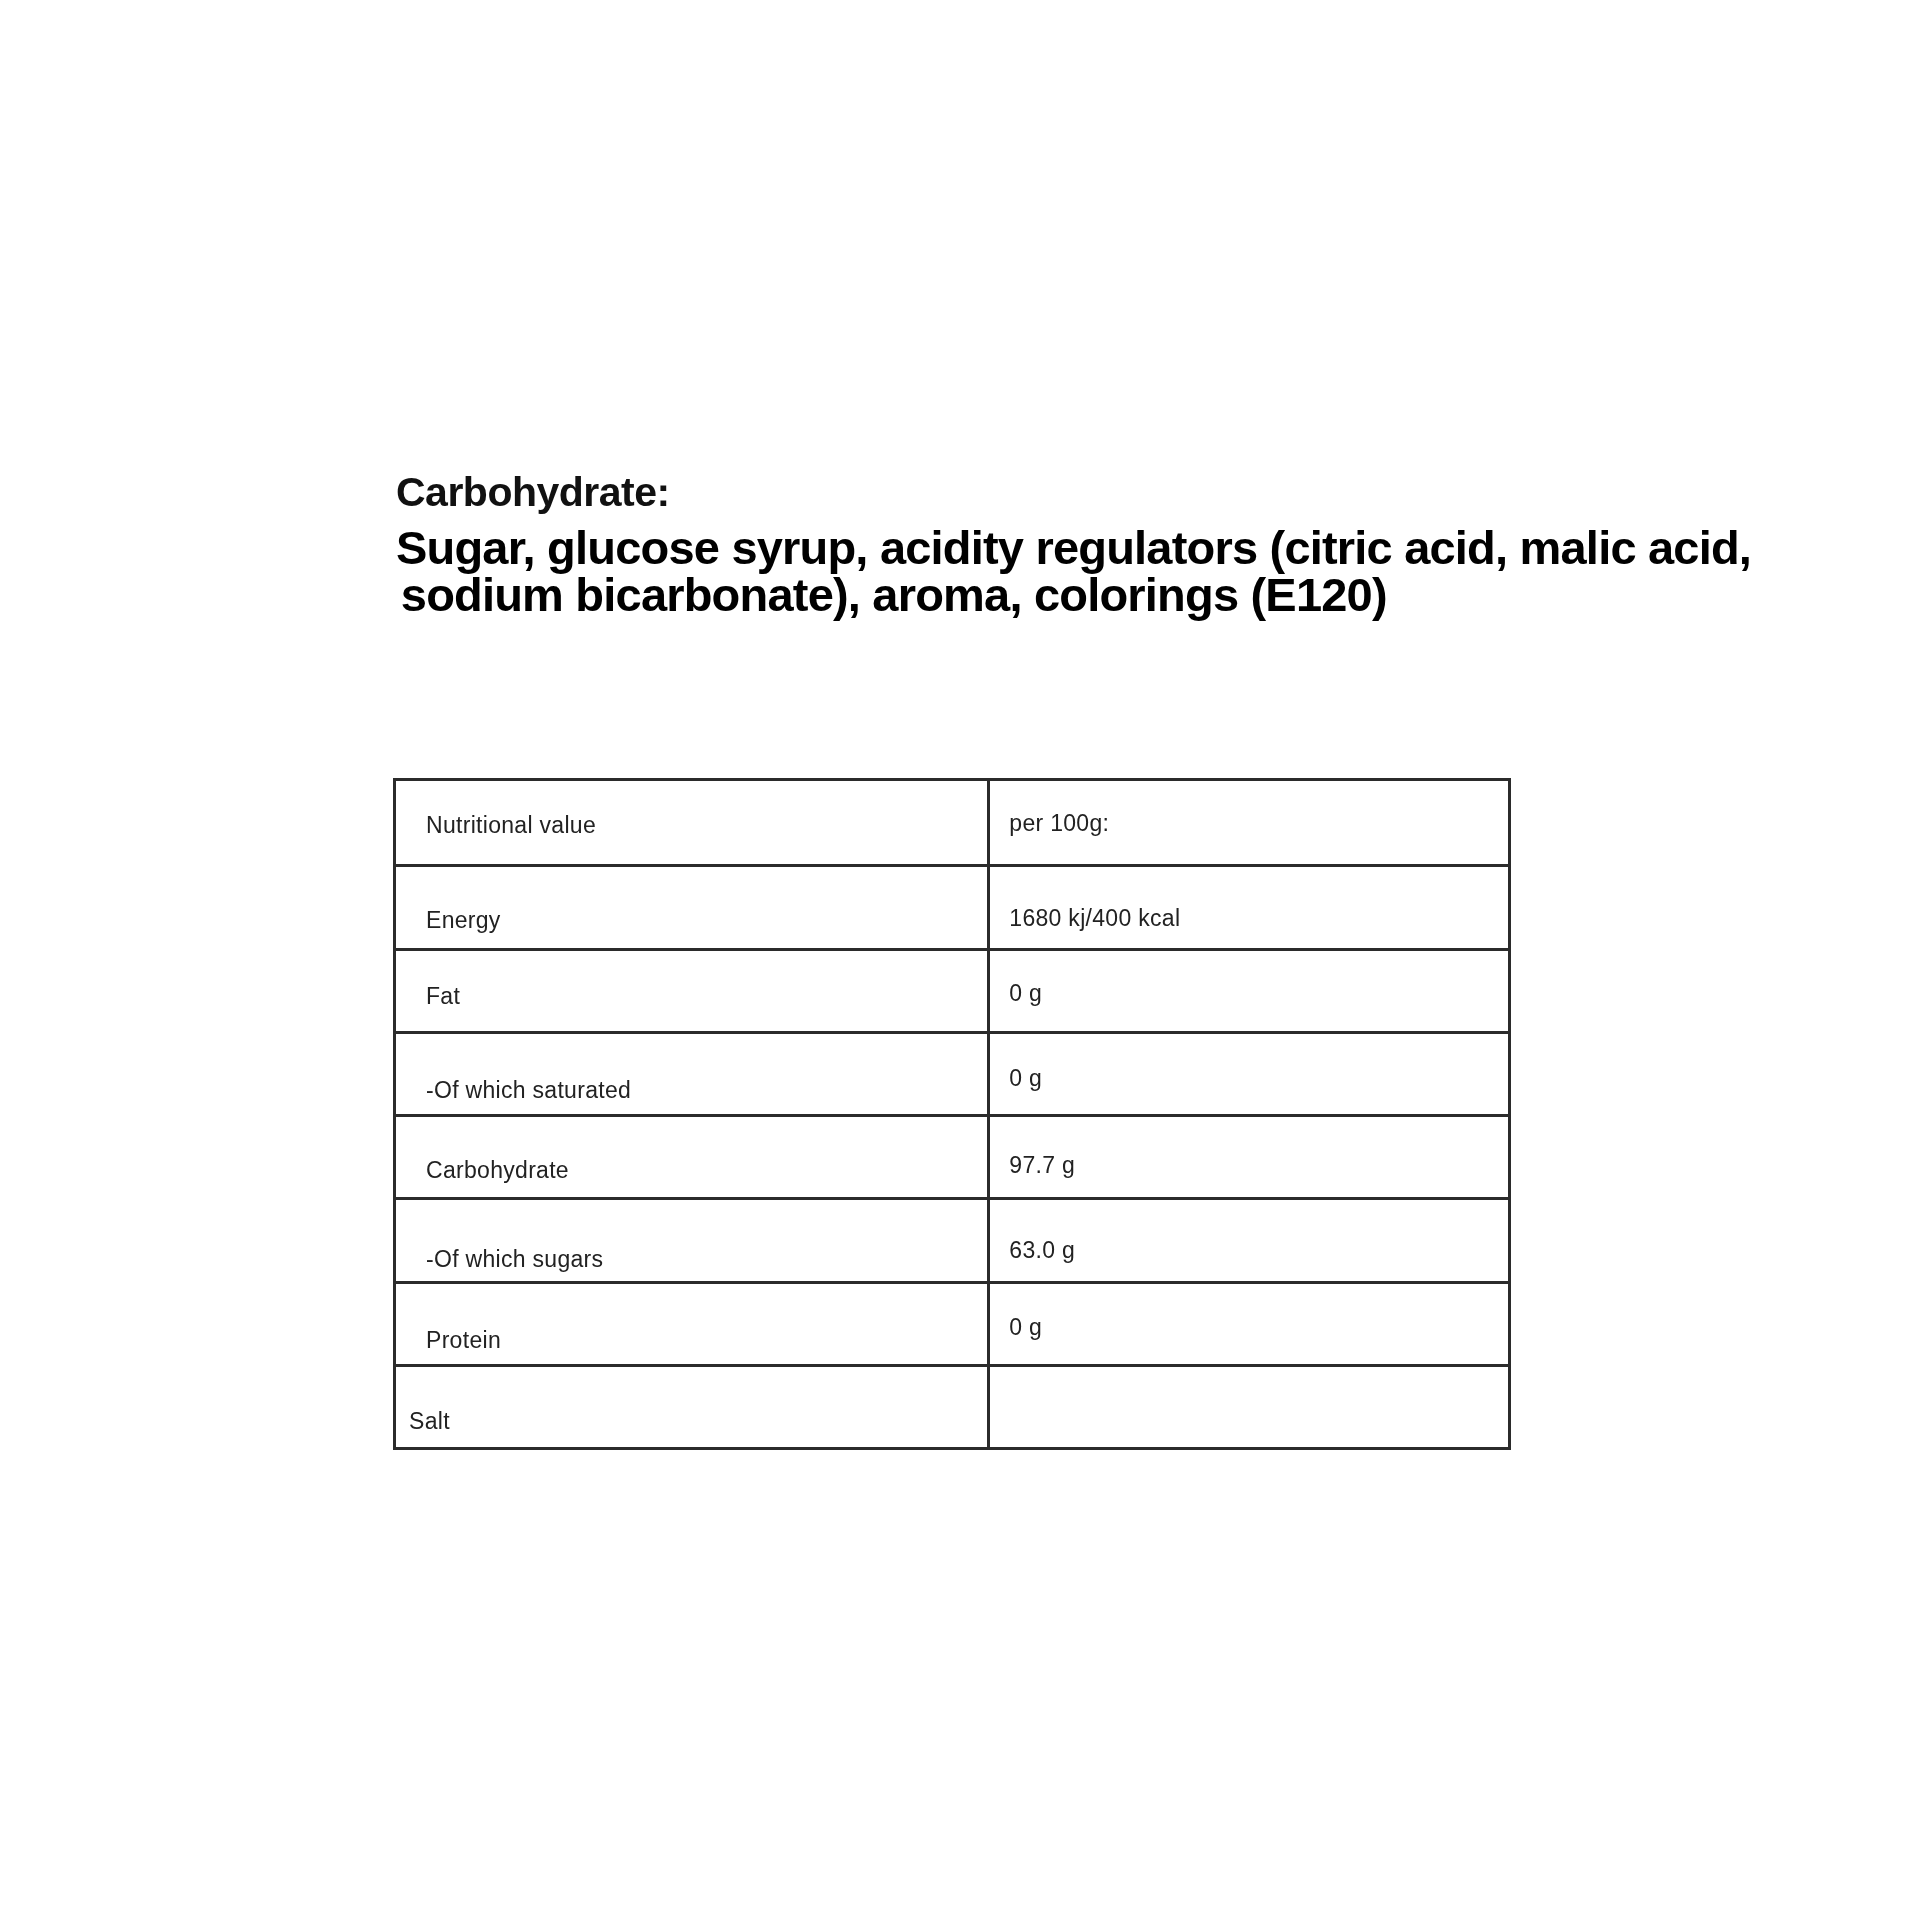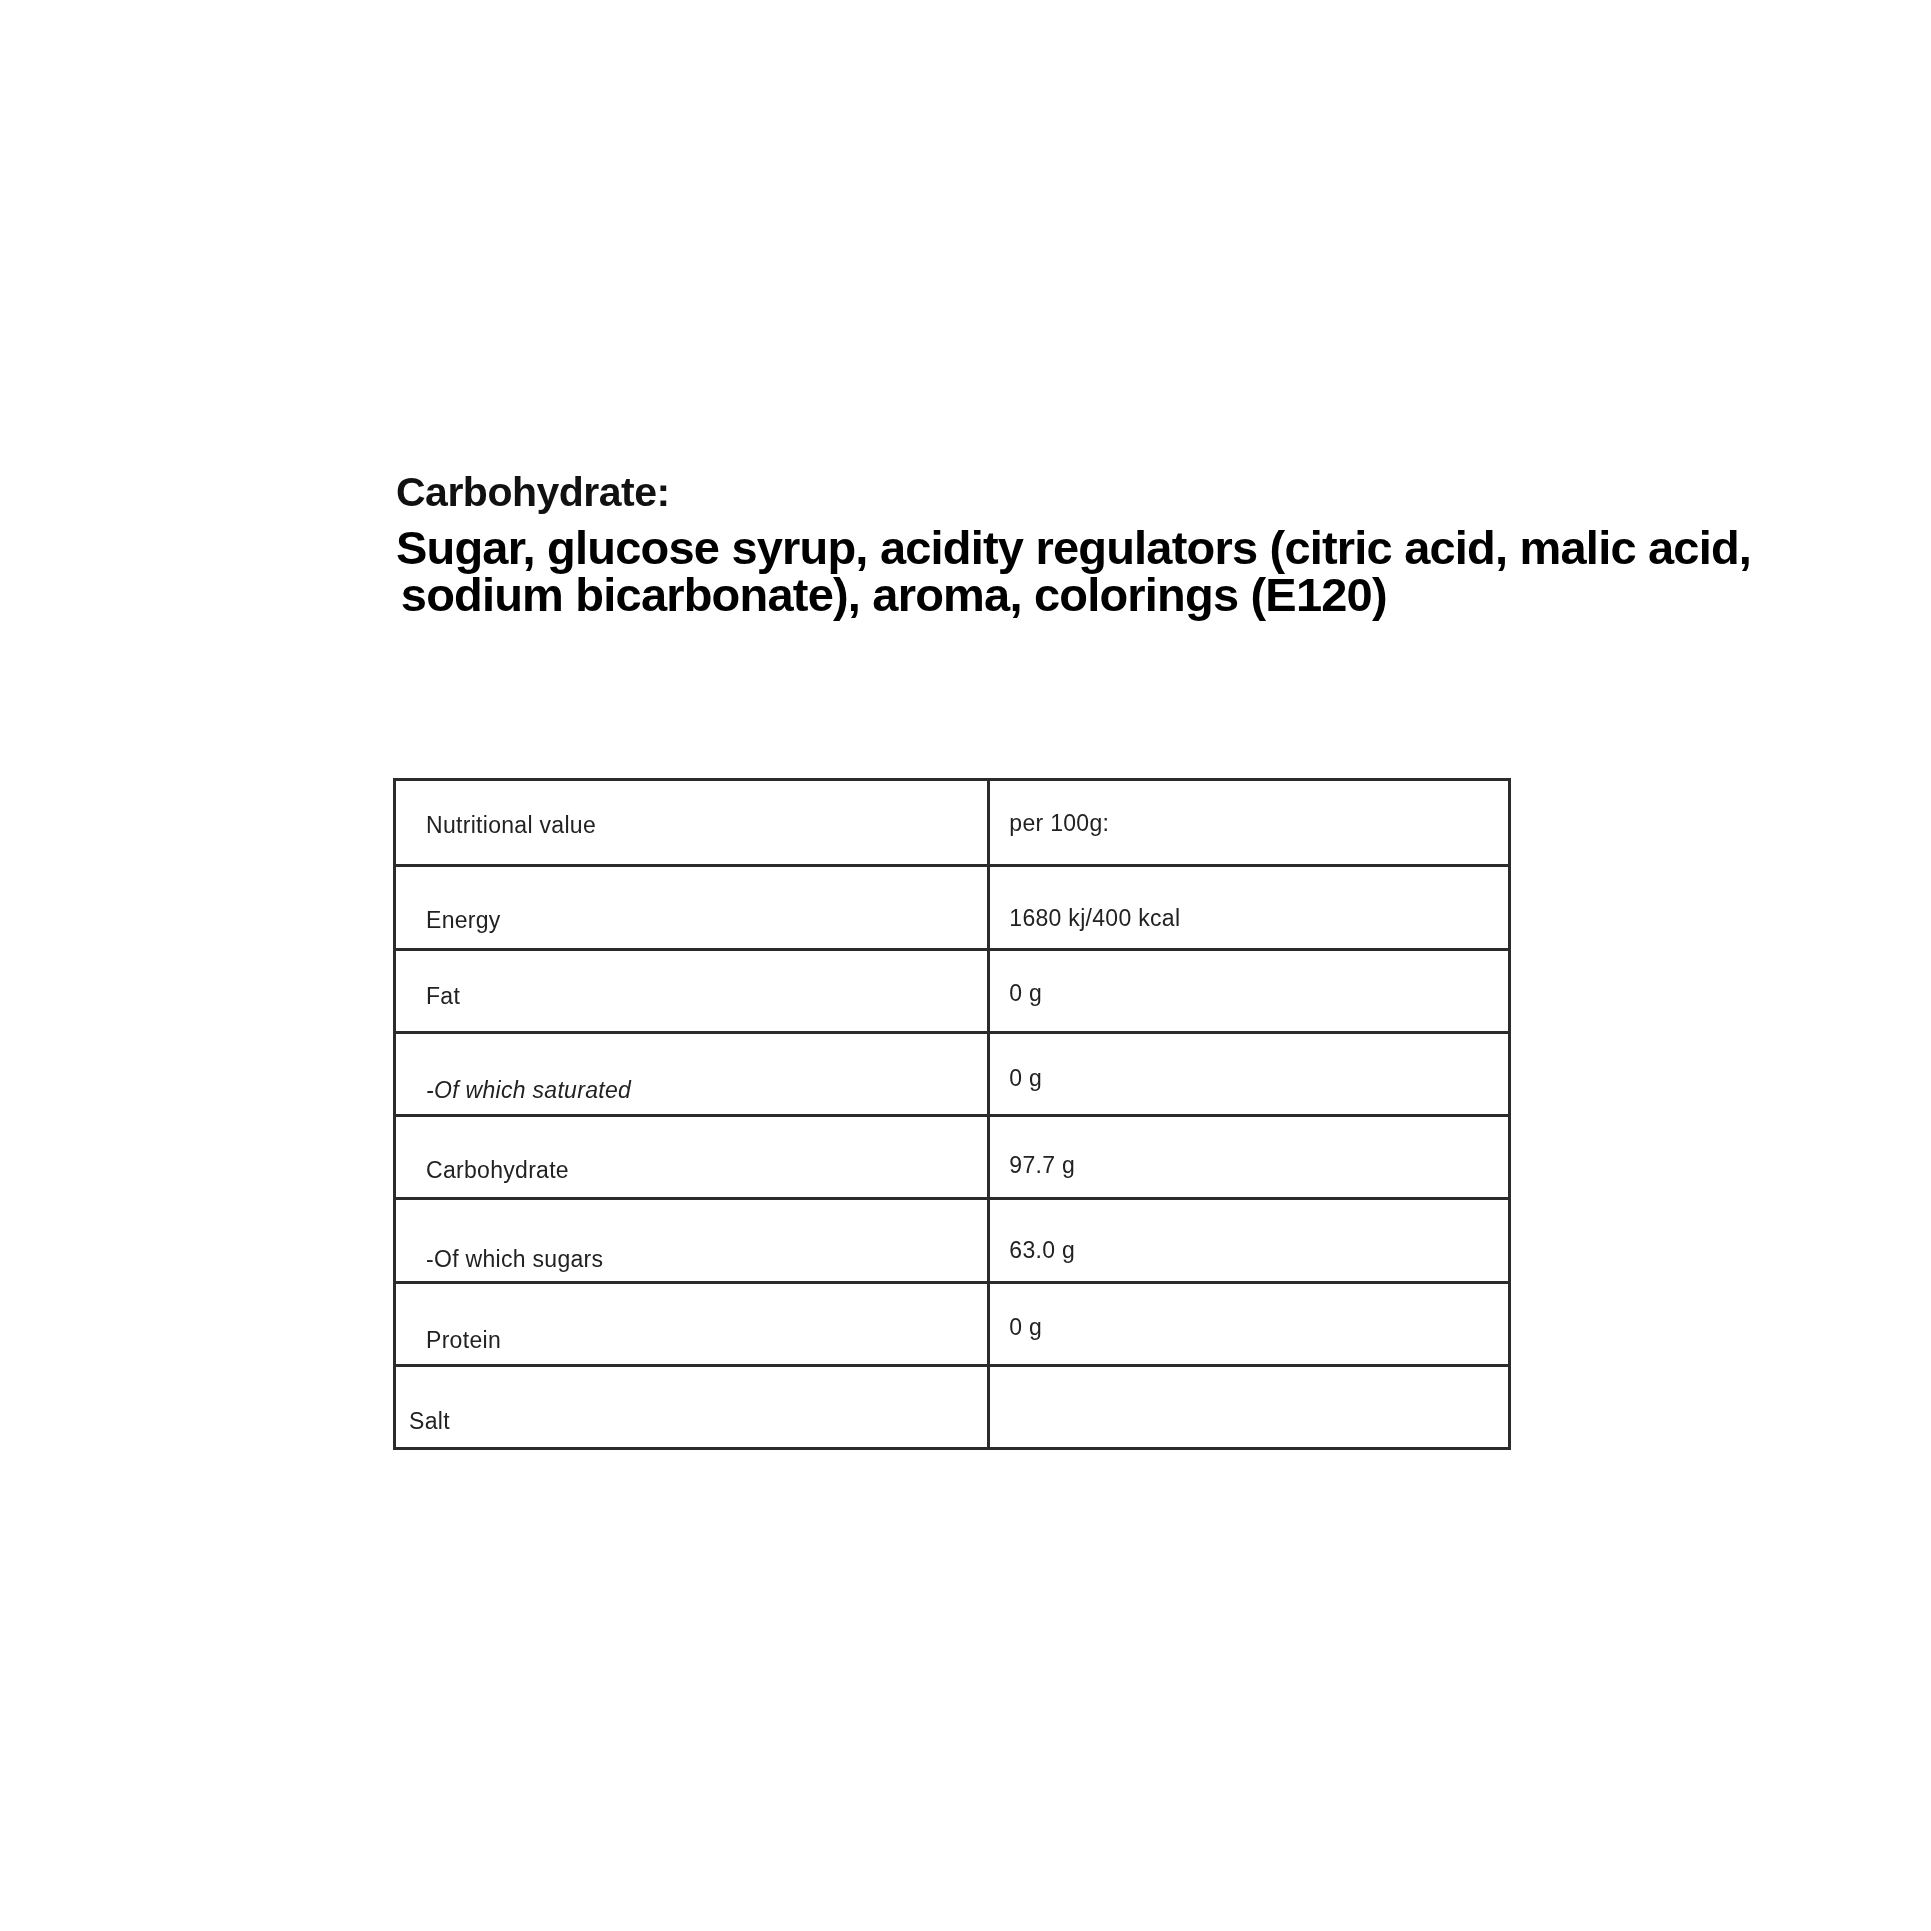--- a/index.html
+++ b/index.html
@@ -81,21 +81,21 @@
   .n-value {
     padding-left: 19.3px;
   }
   
   .n-row:nth-child(1) .n-label { padding-bottom: 27px; }
   .n-row:nth-child(1) .n-value { padding-bottom: 29px; }
   .n-row:nth-child(2) .n-label { padding-bottom: 15.4px; }
   .n-row:nth-child(2) .n-value { padding-bottom: 17.4px; }
   .n-row:nth-child(3) .n-label { padding-bottom: 23px; }
   .n-row:nth-child(3) .n-value { padding-bottom: 26px; }
-  .n-row:nth-child(4) .n-label { padding-bottom: 11.6px; font-style: italic; }
+  .n-row:nth-child(4) .n-label { padding-bottom: 11.6px; }
   .n-row:nth-child(4) .n-value { padding-bottom: 24px; }
   .n-row:nth-child(5) .n-label { padding-bottom: 15.4px; }
   .n-row:nth-child(5) .n-value { padding-bottom: 20px; }
   .n-row:nth-child(6) .n-label { padding-bottom: 9.7px; }
   .n-row:nth-child(6) .n-value { padding-bottom: 18.3px; }
   .n-row:nth-child(7) .n-label { padding-bottom: 11.6px; }
   .n-row:nth-child(7) .n-value { padding-bottom: 25px; }
   .n-row:nth-child(8) .n-label { padding-bottom: 14.5px; padding-left: 13px; }
   .n-row:nth-child(8) .n-value { padding-bottom: 21px; }
 </style>

